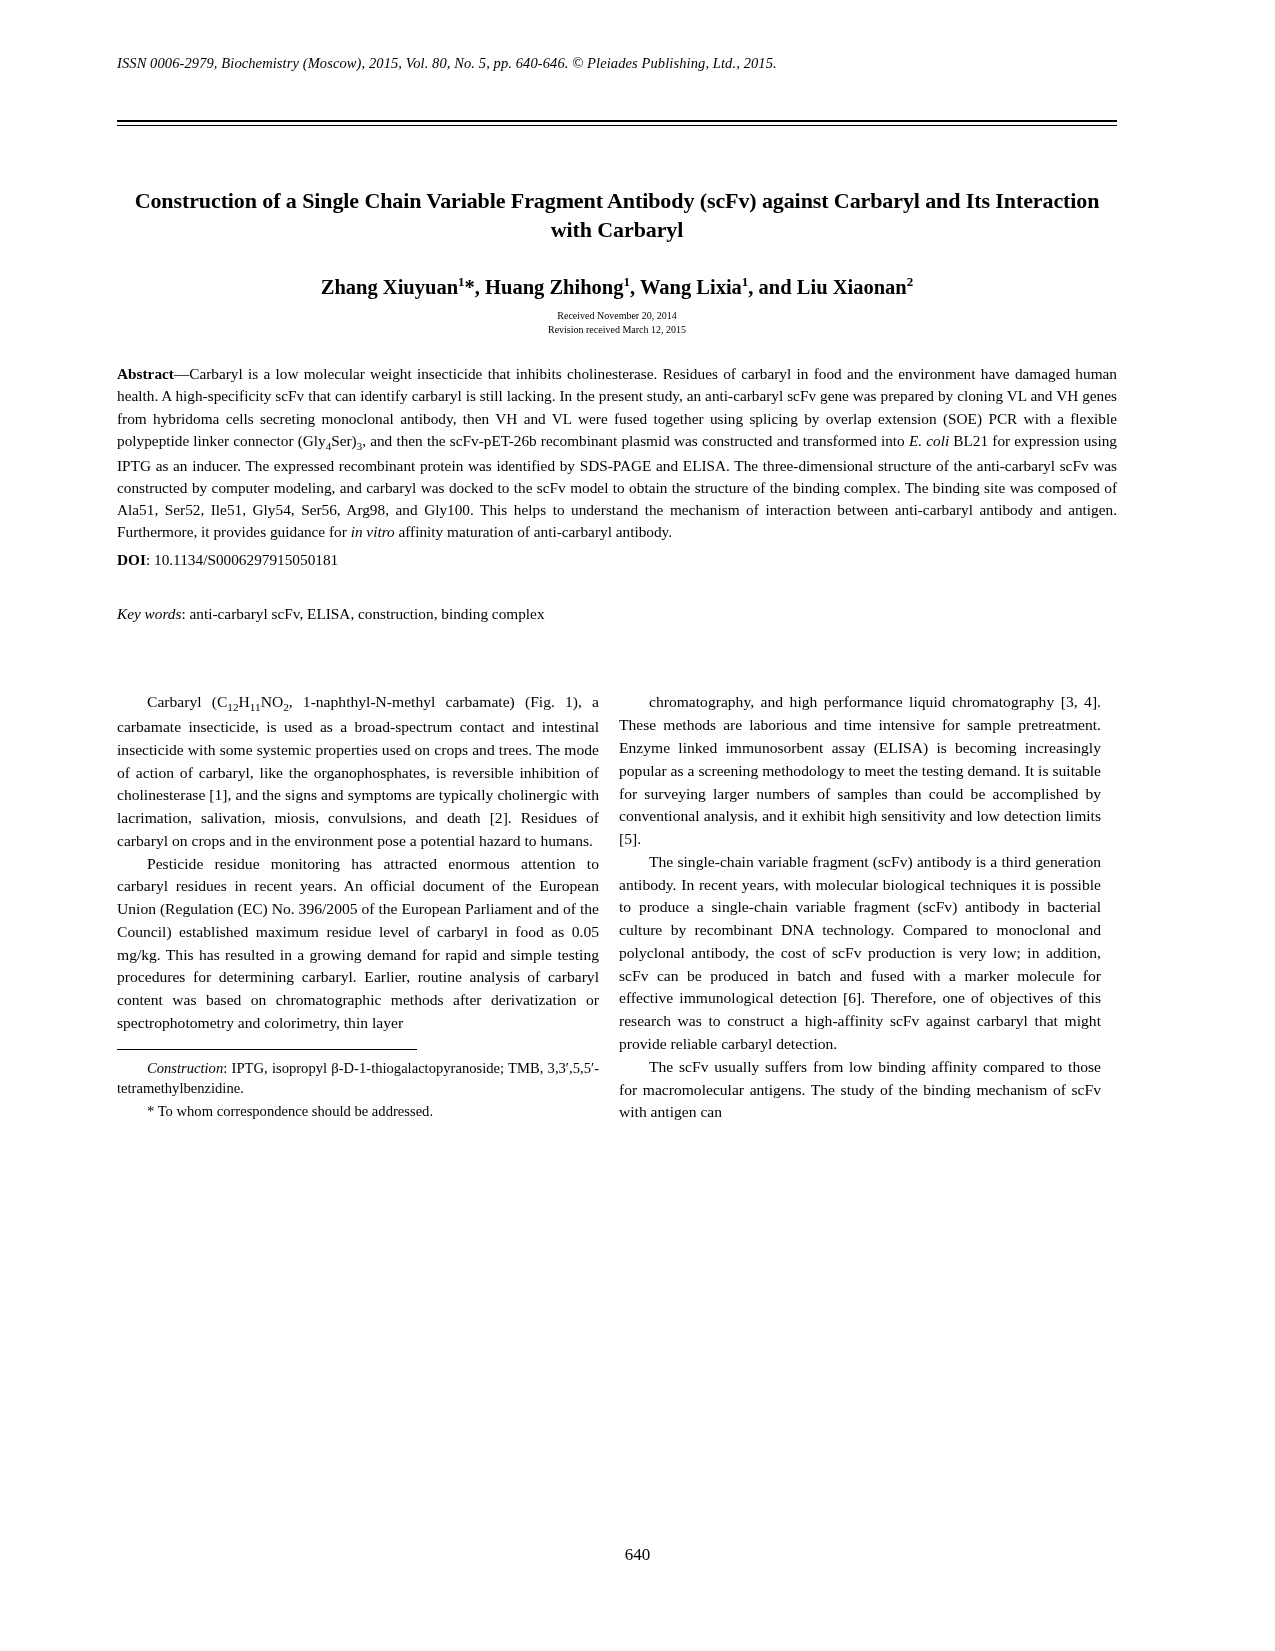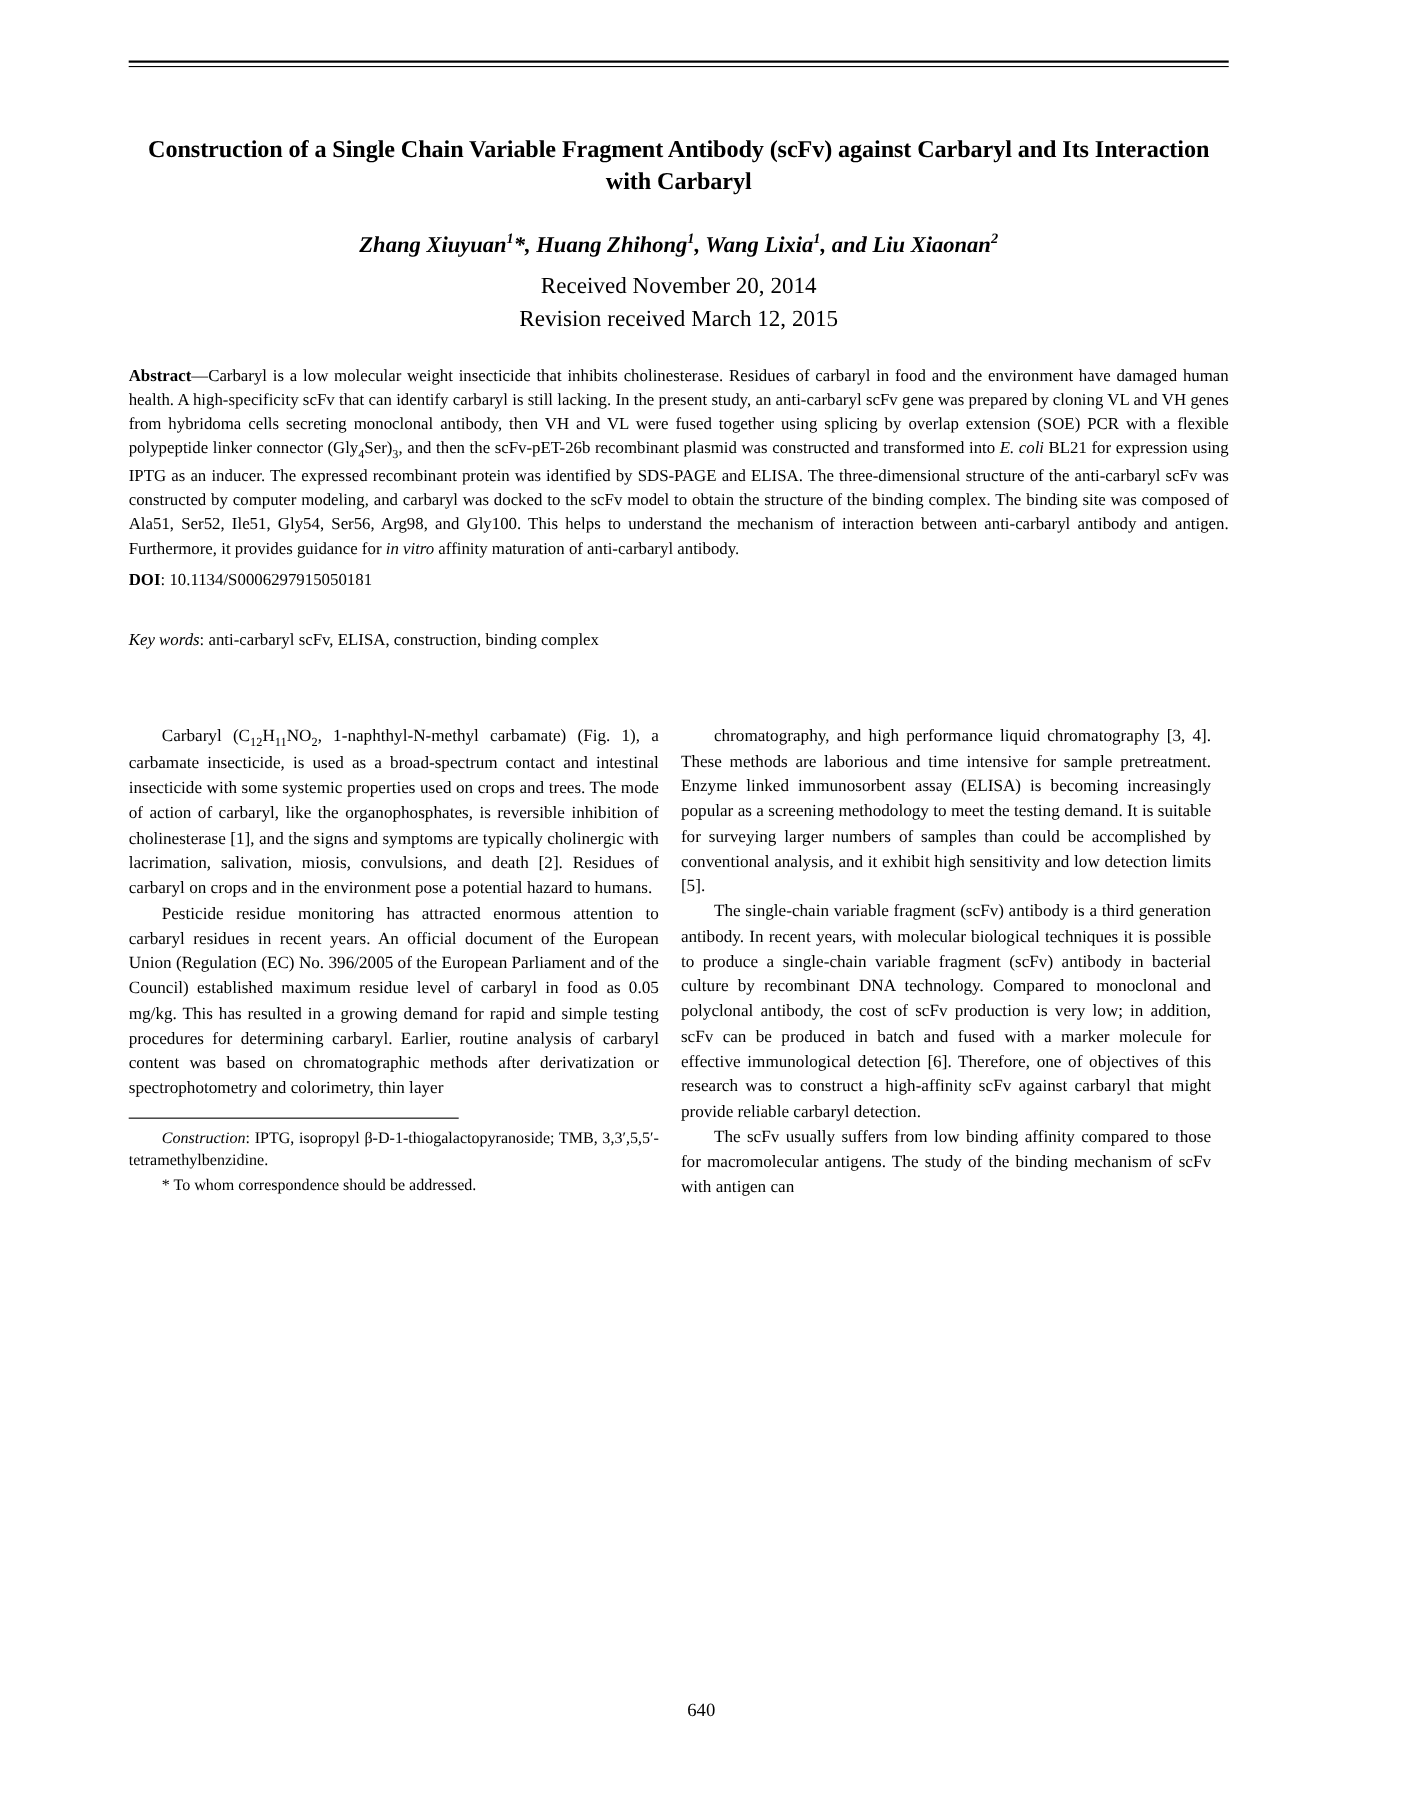--- a/index.html
+++ b/index.html
@@ -46,39 +46,38 @@
     text-align: center;
     line-height: 1.32;
     margin: 0 0 0 0;
     letter-spacing: -0.1px;
   }
   .authors {
     text-align: center;
     font-size: 20.5px;
     font-weight: bold;
     margin-top: 30px;
-    font-style: italic;
   }
   .authors sup {
     font-size: 13px;
     font-weight: bold;
   }
   .affiliations {
     text-align: center;
     font-size: 15.2px;
     font-style: italic;
     margin-top: 48px;
     line-height: 1.42;
   }
   .affiliations sup {
     font-size: 10.5px;
   }
   .dates {
     text-align: center;
-    font-size: 21px;
+    font-size: 10px;
     font-style: normal;
     margin-top: 10px;
     line-height: 1.42;
   }
   .abstract {
     font-size: 15.3px;
     text-align: justify;
     line-height: 1.45;
     margin-top: 26px;
     text-indent: 0;
@@ -138,20 +137,21 @@
   sub { font-size: 0.72em; }
   sup { font-size: 0.72em; }
   i { font-style: italic; }
 </style>
 </head>
 <body>
 
 <div class="page">
   <div class="content">
 
+    <div class="journal-line">ISSN 0006-2979, Biochemistry (Moscow), 2015, Vol. 80, No. 5, pp. 640-646. © Pleiades Publishing, Ltd., 2015.</div>
 
     <div class="rule-double"></div>
 
     <h1 class="title">Construction of a Single Chain Variable Fragment Antibody (scFv) against Carbaryl and Its Interaction with Carbaryl</h1>
 
     <div class="authors">
       Zhang Xiuyuan<sup>1</sup>*, Huang Zhihong<sup>1</sup>, Wang Lixia<sup>1</sup>, and Liu Xiaonan<sup>2</sup>
     </div>
 
 

